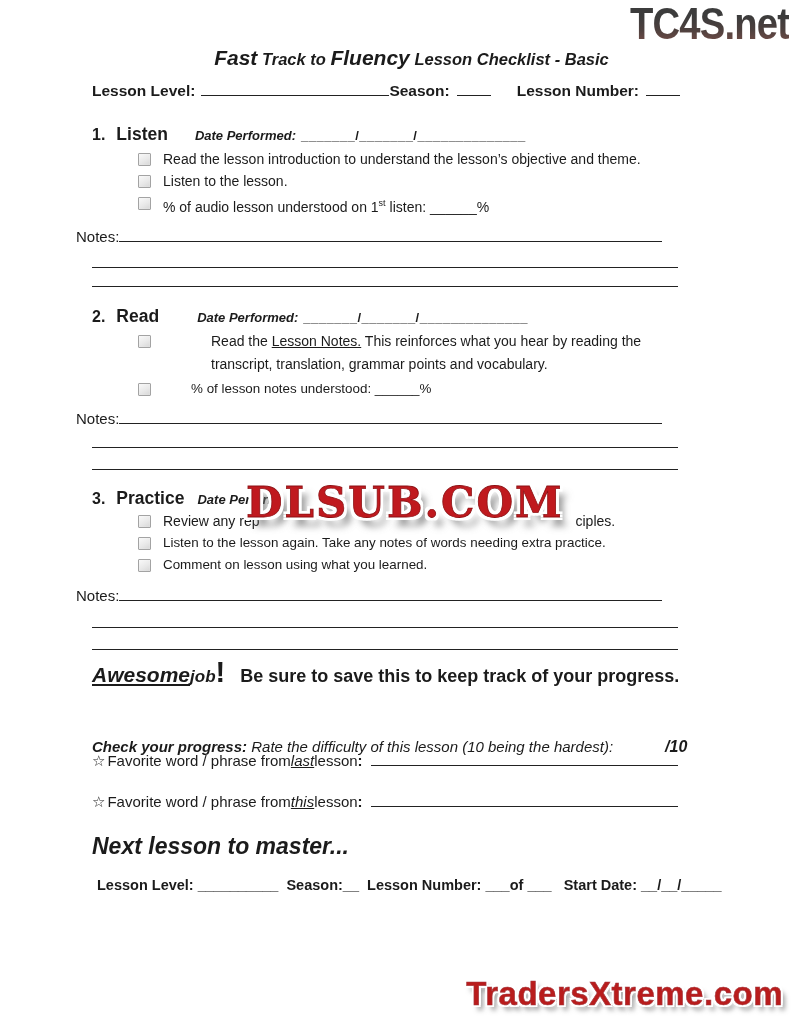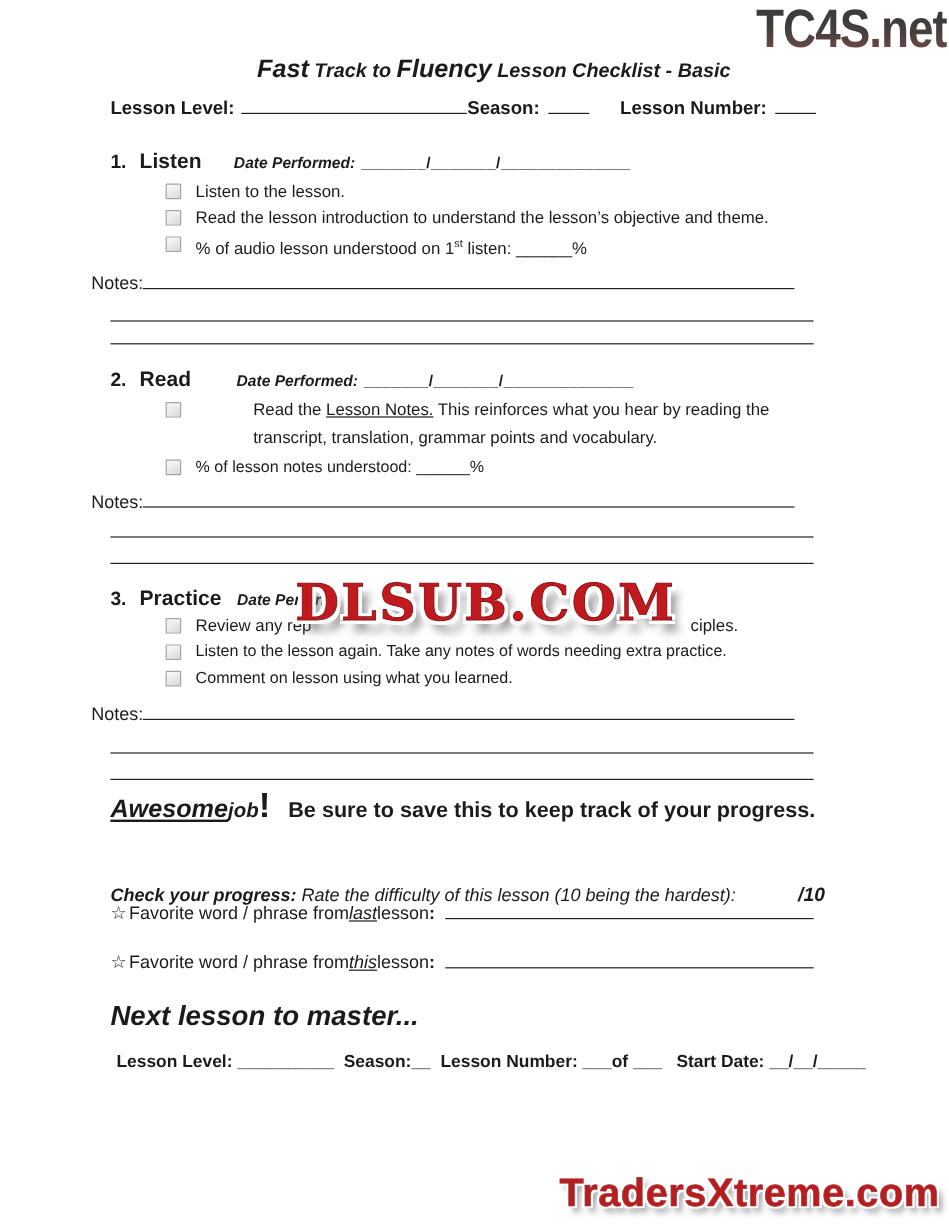--- a/index.html
+++ b/index.html
@@ -108,25 +108,25 @@
 
   <div class="abs sechead" style="top:124px;left:92px;">
     <span class="secnum">1.</span>
     <span class="sectitle">Listen</span>
     <span class="datelabel" style="margin-left:27px;">Date Performed:</span>
     <span class="dateblank" style="margin-left:5px;">_______/_______/______________</span>
   </div>
   <div class="abs" style="top:148px;left:92px;width:588px;">
     <div class="item">
       <span class="cb"></span>
+      <span class="itxt">Read the lesson introduction to understand the lesson’s objective and theme.</span>
+    </div>
+    <div class="item">
+      <span class="cb"></span>
       <span class="itxt">Listen to the lesson.</span>
-    </div>
-    <div class="item">
-      <span class="cb"></span>
-      <span class="itxt">Read the lesson introduction to understand the lesson’s objective and theme.</span>
     </div>
     <div class="item">
       <span class="cb"></span>
       <span class="itxt"><span>% of audio lesson understood on 1</span><sup>st</sup><span> listen: ______%</span></span>
     </div>
   </div>
   <div class="abs notesrow" style="top:228px;">
     <span class="noteslabel">Notes:</span>
     <span class="notesline"></span>
   </div>
@@ -137,21 +137,21 @@
     <span class="secnum">2.</span>
     <span class="sectitle">Read</span>
     <span class="datelabel" style="margin-left:38px;">Date Performed:</span>
     <span class="dateblank" style="margin-left:5px;">_______/_______/______________</span>
   </div>
   <div class="abs" style="top:330px;left:92px;width:588px;">
     <div class="item">
       <span class="cb"></span>
       <span class="itxt" style="line-height:23px;margin-left:48px;"><span>Read the </span><span class="u">Lesson Notes.</span><span> This reinforces what you hear by reading the transcript, translation, grammar points and vocabulary.</span></span>
     </div>
-    <div class="item" style="margin-top:2px;">
+    <div class="item" style="margin-top:2px;gap:28px;">
       <span class="cb"></span>
       <span class="itxt" style="font-size:13.4px;">% of lesson notes understood: ______%</span>
     </div>
   </div>
   <div class="abs notesrow" style="top:410px;">
     <span class="noteslabel">Notes:</span>
     <span class="notesline"></span>
   </div>
   <div class="hline" style="top:447px;"></div>
   <div class="hline" style="top:469px;"></div>

